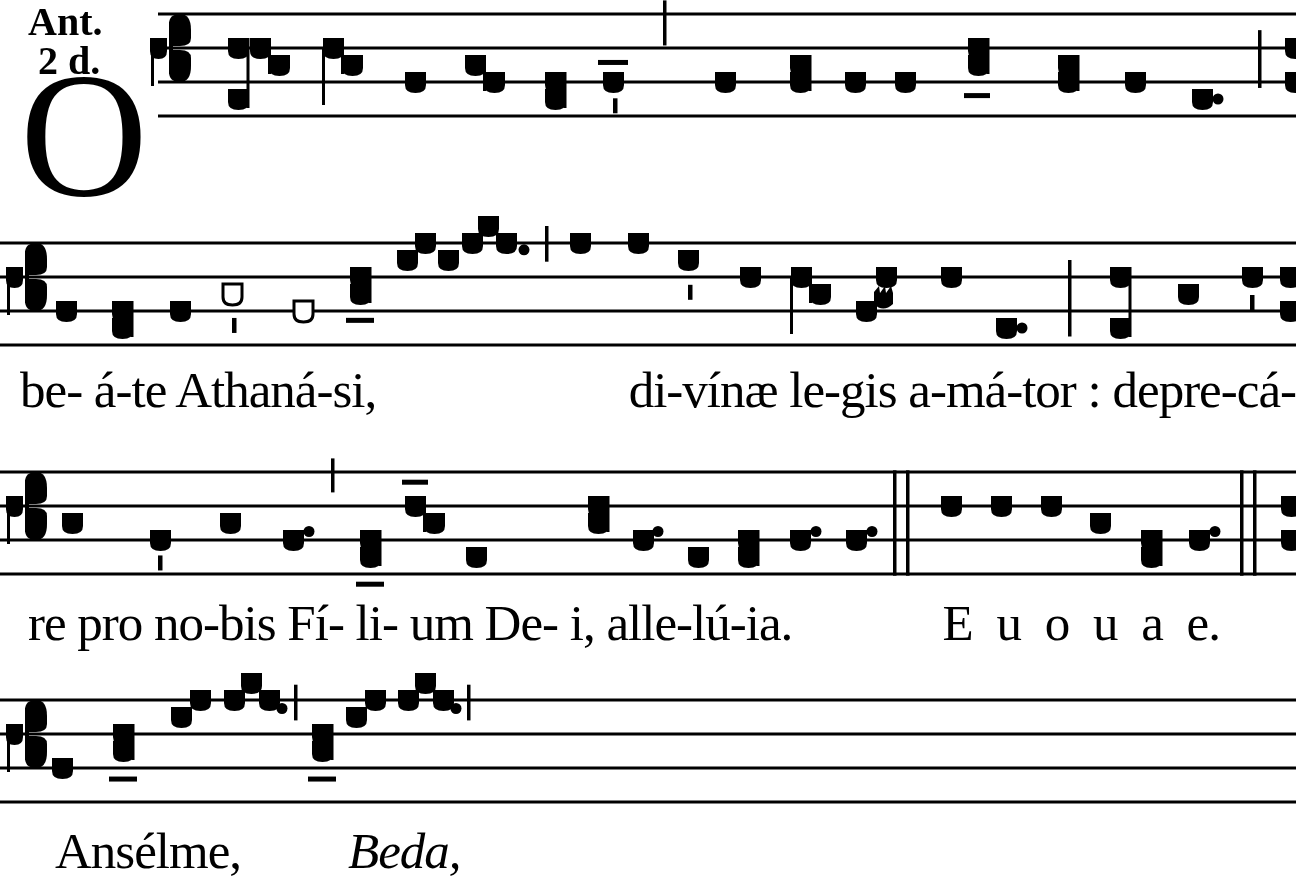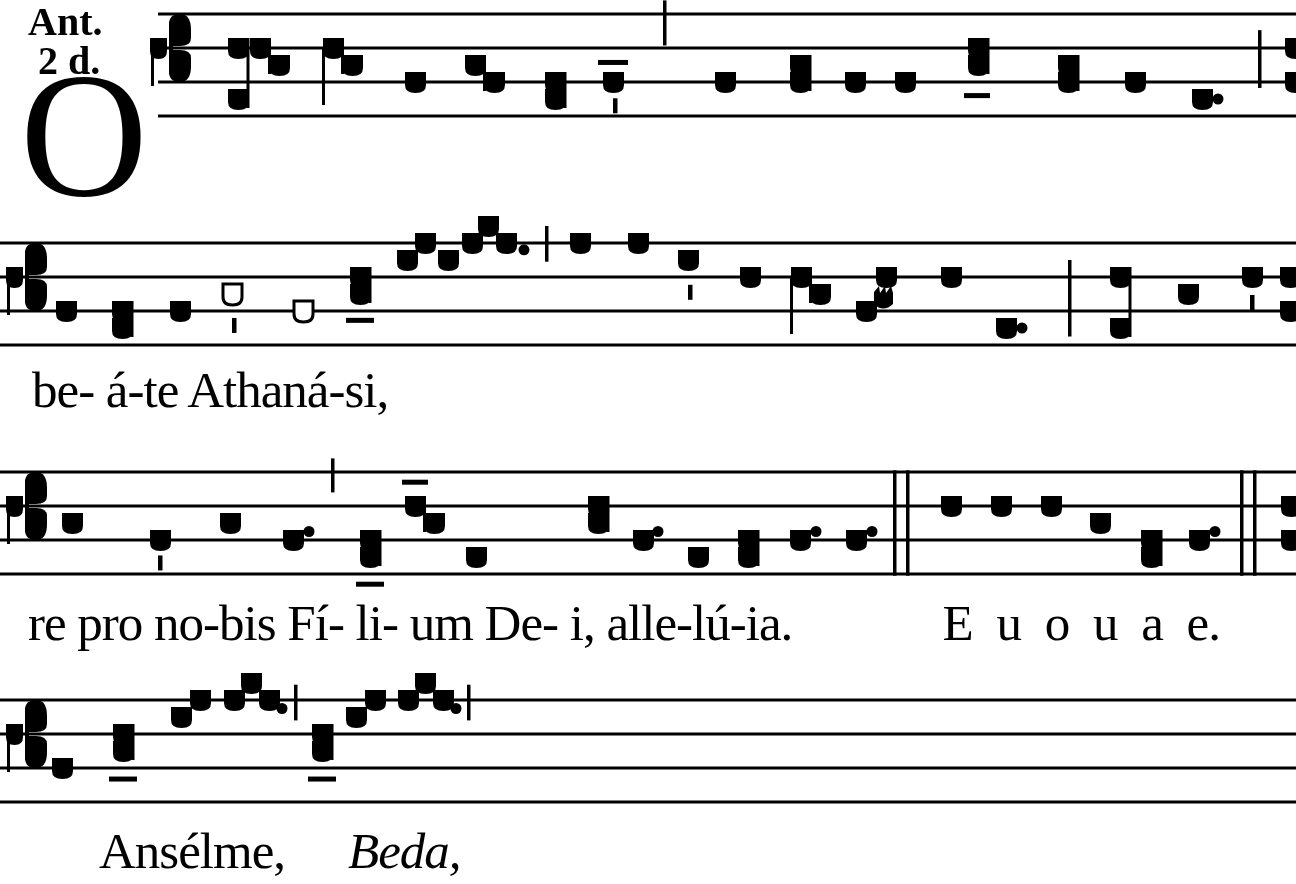--- a/index.html
+++ b/index.html
@@ -5,24 +5,24 @@
   html,body{margin:0;padding:0;background:#fff;}
   #page{position:relative;width:1296px;height:884px;background:#ffffff;overflow:hidden;
         font-family:"Liberation Serif","DejaVu Serif",serif;color:#000;}
   .staff{position:absolute;pointer-events:none;}
   .lab{position:absolute;font-weight:bold;font-size:40px;line-height:1;letter-spacing:0;}
   #ant-label{left:28px;top:2px;font-family:Liberation Serif, serif;}
   #mode-label{left:38px;top:41px;}
   #dropcap{position:absolute;left:20px;top:47px;font-size:177px;line-height:1;}
   .lyric{position:absolute;font-size:51px;line-height:1;letter-spacing:-1px;white-space:nowrap;}
   #lyr1{left:264px;top:146px;word-spacing:14px;}
-  #lyr2{left:32px;right:0;top:365px;display:flex;justify-content:space-between;}
+  #lyr2{left:20px;right:0;top:365px;display:flex;justify-content:space-between;}
   #lyr3{left:28px;width:1192px;top:598px;display:flex;justify-content:space-between;align-items:center;}
   #lyr3 .b{word-spacing:12px;}
-  #lyr4a{left:55px;top:826px;margin-left:44px;}
+  #lyr4a{left:55px;top:826px;}
   #lyr4b{left:348px;top:826px;font-style:italic;}
 </style>
 </head>
 <body>
 
 <div id="page">
 
   <div id="ant-label" class="lab">Ant.</div>
   <div id="mode-label" class="lab">2 d.</div>
   <div id="dropcap">O</div>
@@ -222,20 +222,21 @@
       <path d="M398 30 h21 v13 q0 8 -10.5 8 q-10.5 0 -10.5 -8 z" fill="#000000"></path>
       <path d="M415 13 h21 v13 q0 8 -10.5 8 q-10.5 0 -10.5 -8 z" fill="#000000"></path>
       <path d="M433 30 h21 v13 q0 8 -10.5 8 q-10.5 0 -10.5 -8 z" fill="#000000"></path>
       <circle cx="456" cy="48.5" r="5.5" fill="#000000"></circle>
       <rect x="467" y="24.7" width="3.5" height="35.7" fill="#000000"></rect>
     </svg>
 
 
   <div id="lyr2" class="lyric">
     <span class="a">be- á-te Athaná-si,</span>
+    <span class="b">di-vínæ le-gis a-má-tor : depre-cá-</span>
   </div>
 
   <div id="lyr3" class="lyric">
     <span class="a">re pro no-bis Fí- li- um De- i, alle-lú-ia.</span>
     <span class="b">E u o u a e.</span>
   </div>
 
   <div id="lyr4a" class="lyric">Ansélme,</div>
   <div id="lyr4b" class="lyric">Beda,</div>
 

